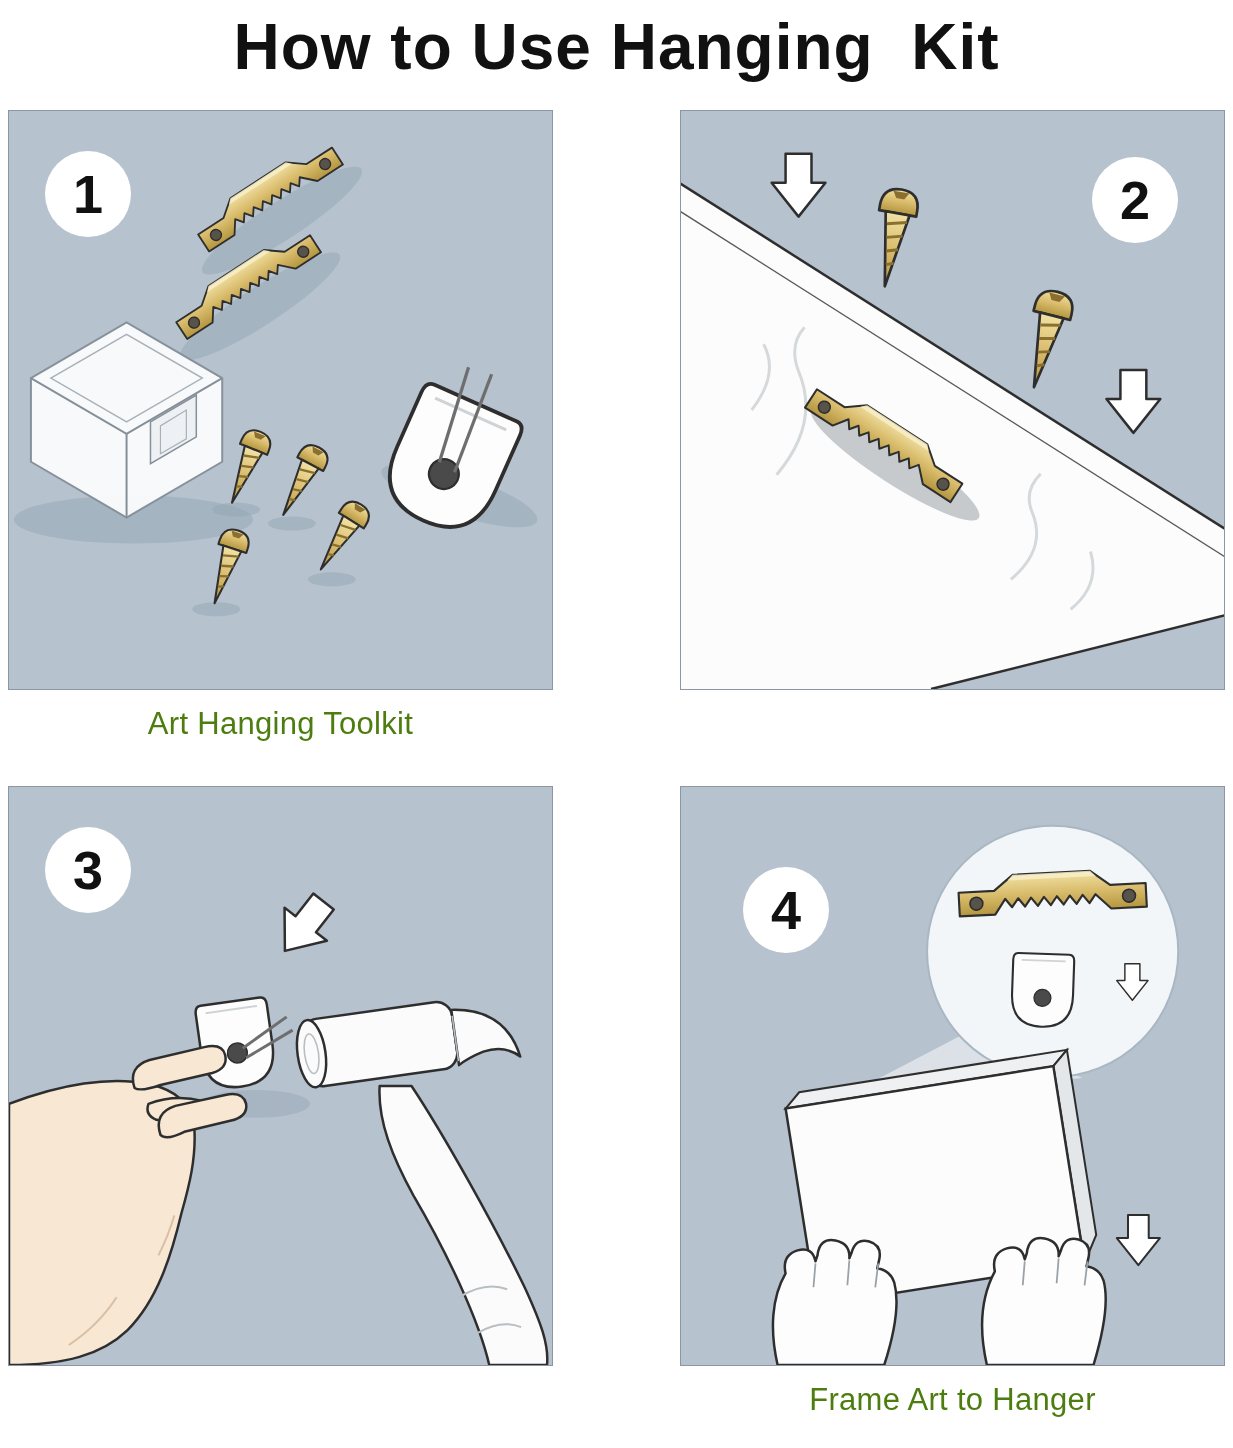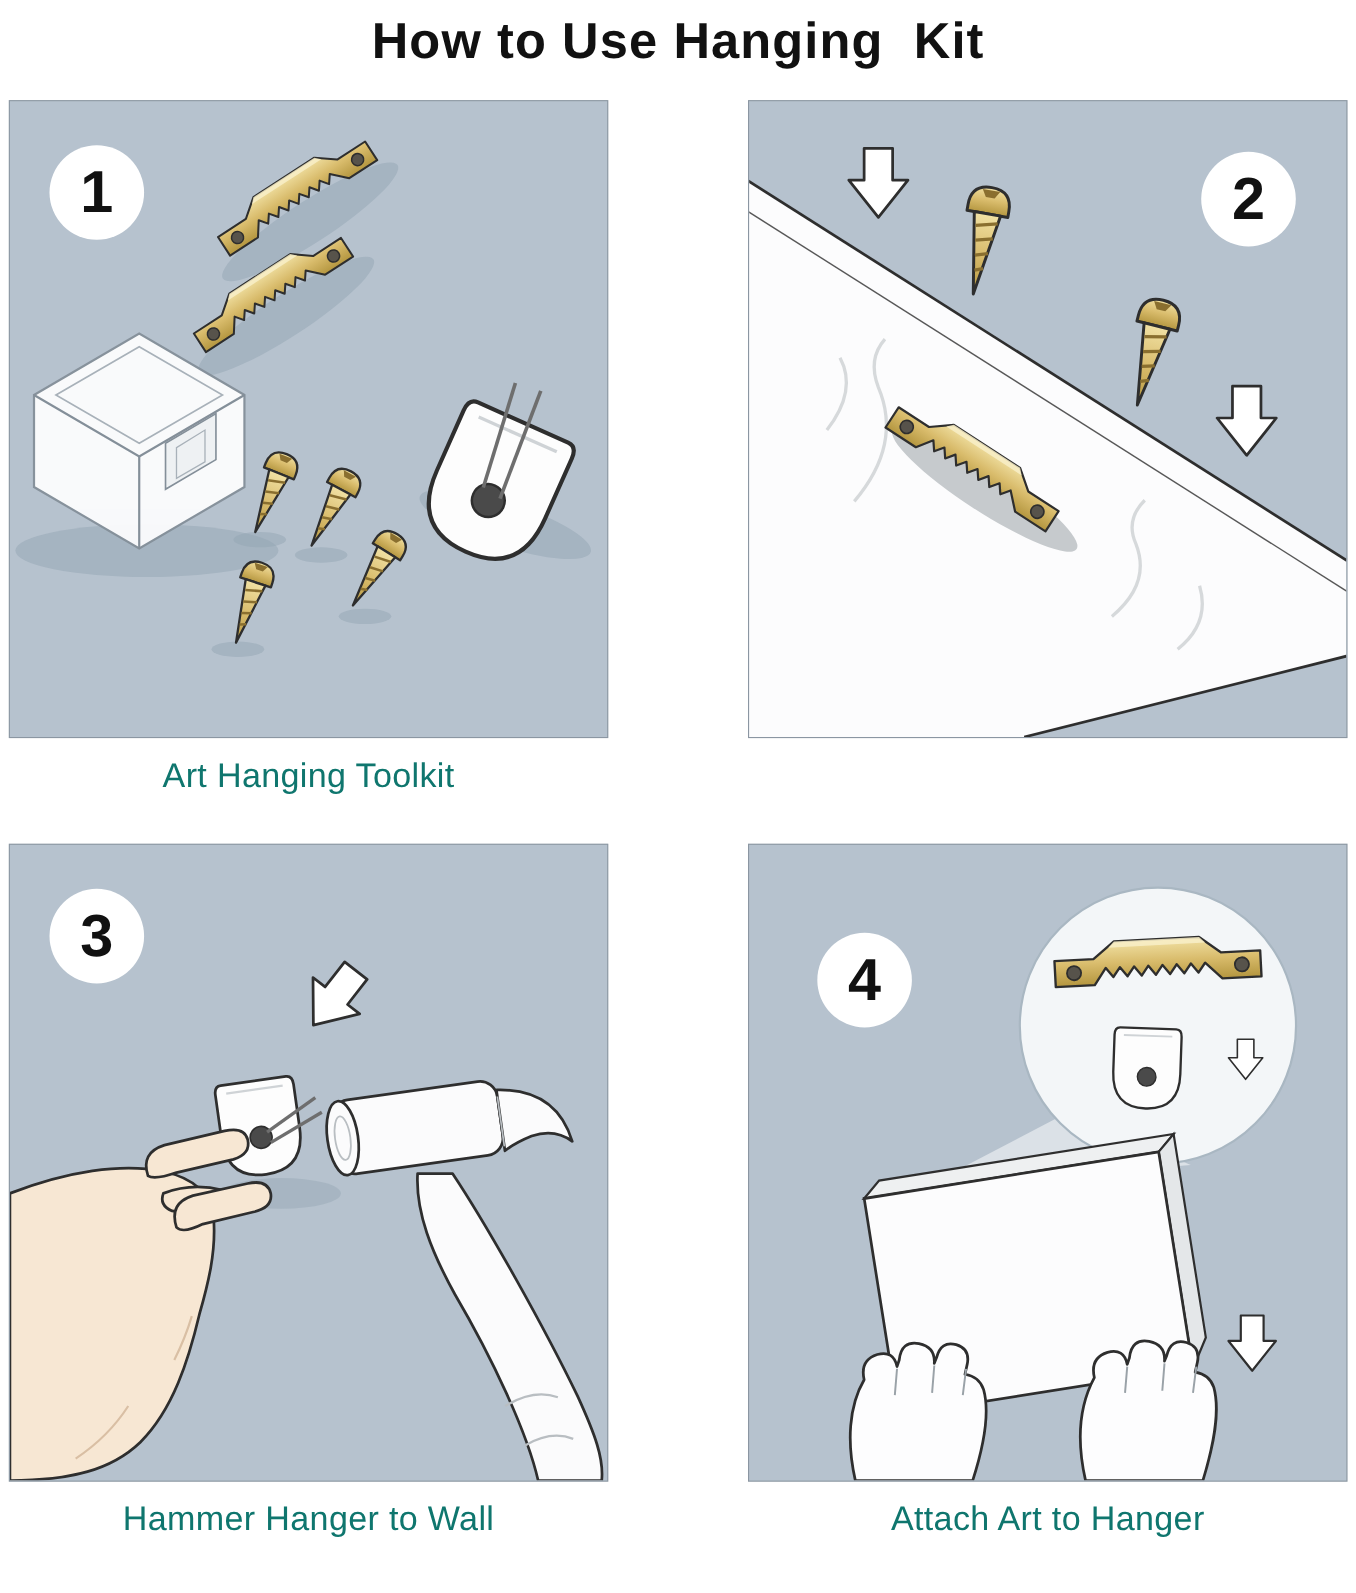--- a/index.html
+++ b/index.html
@@ -1,19 +1,19 @@
 <!DOCTYPE html>
 <html><head>
 <meta charset="utf-8">
 <style>
   html,body{margin:0;padding:0;background:#ffffff;}
   body{width:1233px;font-family:"Liberation Sans",sans-serif;color:#111111;}
   .title{
     text-align:center;
-    font-size:46px;
+    font-size:64px;
     font-weight:700;
     letter-spacing:1px;
     margin:12px 0 28px 0;
     line-height:1.1;
     white-space:pre;
   }
   .grid{
     display:grid;
     grid-template-columns:545px 545px;
     justify-content:space-between;
@@ -41,21 +41,21 @@
   .b1{left:36px;top:40px;}
   .b2{right:46px;top:46px;}
   .b3{left:36px;top:40px;}
   .b4{left:62px;top:80px;}
   .caption{
     text-align:center;
     font-size:31px;
     font-weight:500;
     letter-spacing:0.3px;
     margin-top:16px;
-    color:#0f766e;
+    color:#4d7c0f;
   }
 </style>
 </head>
 <body>
 
 <svg width="0" height="0" style="position:absolute" aria-hidden="true">
   <defs>
     <linearGradient id="gold" x1="0" y1="0" x2="0" y2="1">
       <stop offset="0" stop-color="#f1e1a4"></stop>
       <stop offset="0.5" stop-color="#d9bc6c"></stop>
@@ -186,21 +186,20 @@
             <path d="M140,318 Q166,308 194,315 Q209,319 207,331 Q178,340 148,334 Q136,329 140,318 Z"></path>
             <path d="M126,302 Q119,281 141,274 L196,261 Q214,257 217,269 Q220,282 204,287 L152,299 Q132,306 126,302 Z"></path>
             <path d="M152,349 Q145,327 167,320 L217,309 Q235,305 238,318 Q240,331 222,335 L176,346 Q158,355 152,349 Z"></path>
             <path d="M60,560 Q90,540 108,512 M150,470 Q160,450 166,430" fill="none" stroke="#d9bfa4" stroke-width="2"></path>
           </g>
         </svg>
         <div class="badge b3">
           <span>3</span>
         </div>
       </div>
-      <figcaption class="caption">Hammer Hanger to Wall</figcaption>
     </figure>
 
     <figure>
       <div class="panel">
         <svg class="art" viewBox="0 0 543 580">
           <path d="M160,312 L290,244 L402,292 Z" fill="#ffffff" opacity="0.5"></path>
           <circle cx="372" cy="165" r="126" fill="#f3f6f8" stroke="#a9b7c2" stroke-width="2"></circle>
           <use href="#saw" transform="translate(372,112) rotate(-3) scale(1.08) translate(-90,-26)"></use>
           <g transform="translate(362,204) rotate(2) scale(0.85) translate(-40,-47)">
             <use href="#plateg"></use>
@@ -219,17 +218,17 @@
             <path d="M306,580 C298,545 300,512 314,486 Q310,468 326,463 Q341,459 344,474 L346,468 Q348,450 364,453 Q379,456 378,471 L380,466 Q384,450 398,454 Q411,458 408,472 L406,481 Q419,483 423,495 C429,517 423,547 413,580 Z"></path>
             <path d="M344,476 L342,500 M378,473 L376,498 M407,476 L404,500" stroke="#9aa2a8" stroke-width="1.8" fill="none"></path>
           </g>
 
           <use href="#arrowg" transform="translate(458,455) scale(0.8) translate(-30,-35)"></use>
         </svg>
         <div class="badge b4">
           <span>4</span>
         </div>
       </div>
-      <figcaption class="caption">Attach Art to Hanger</figcaption>
+      <figcaption class="caption">Frame Art to Hanger</figcaption>
     </figure>
 
   </div>
 </div>
 
 </body></html>

